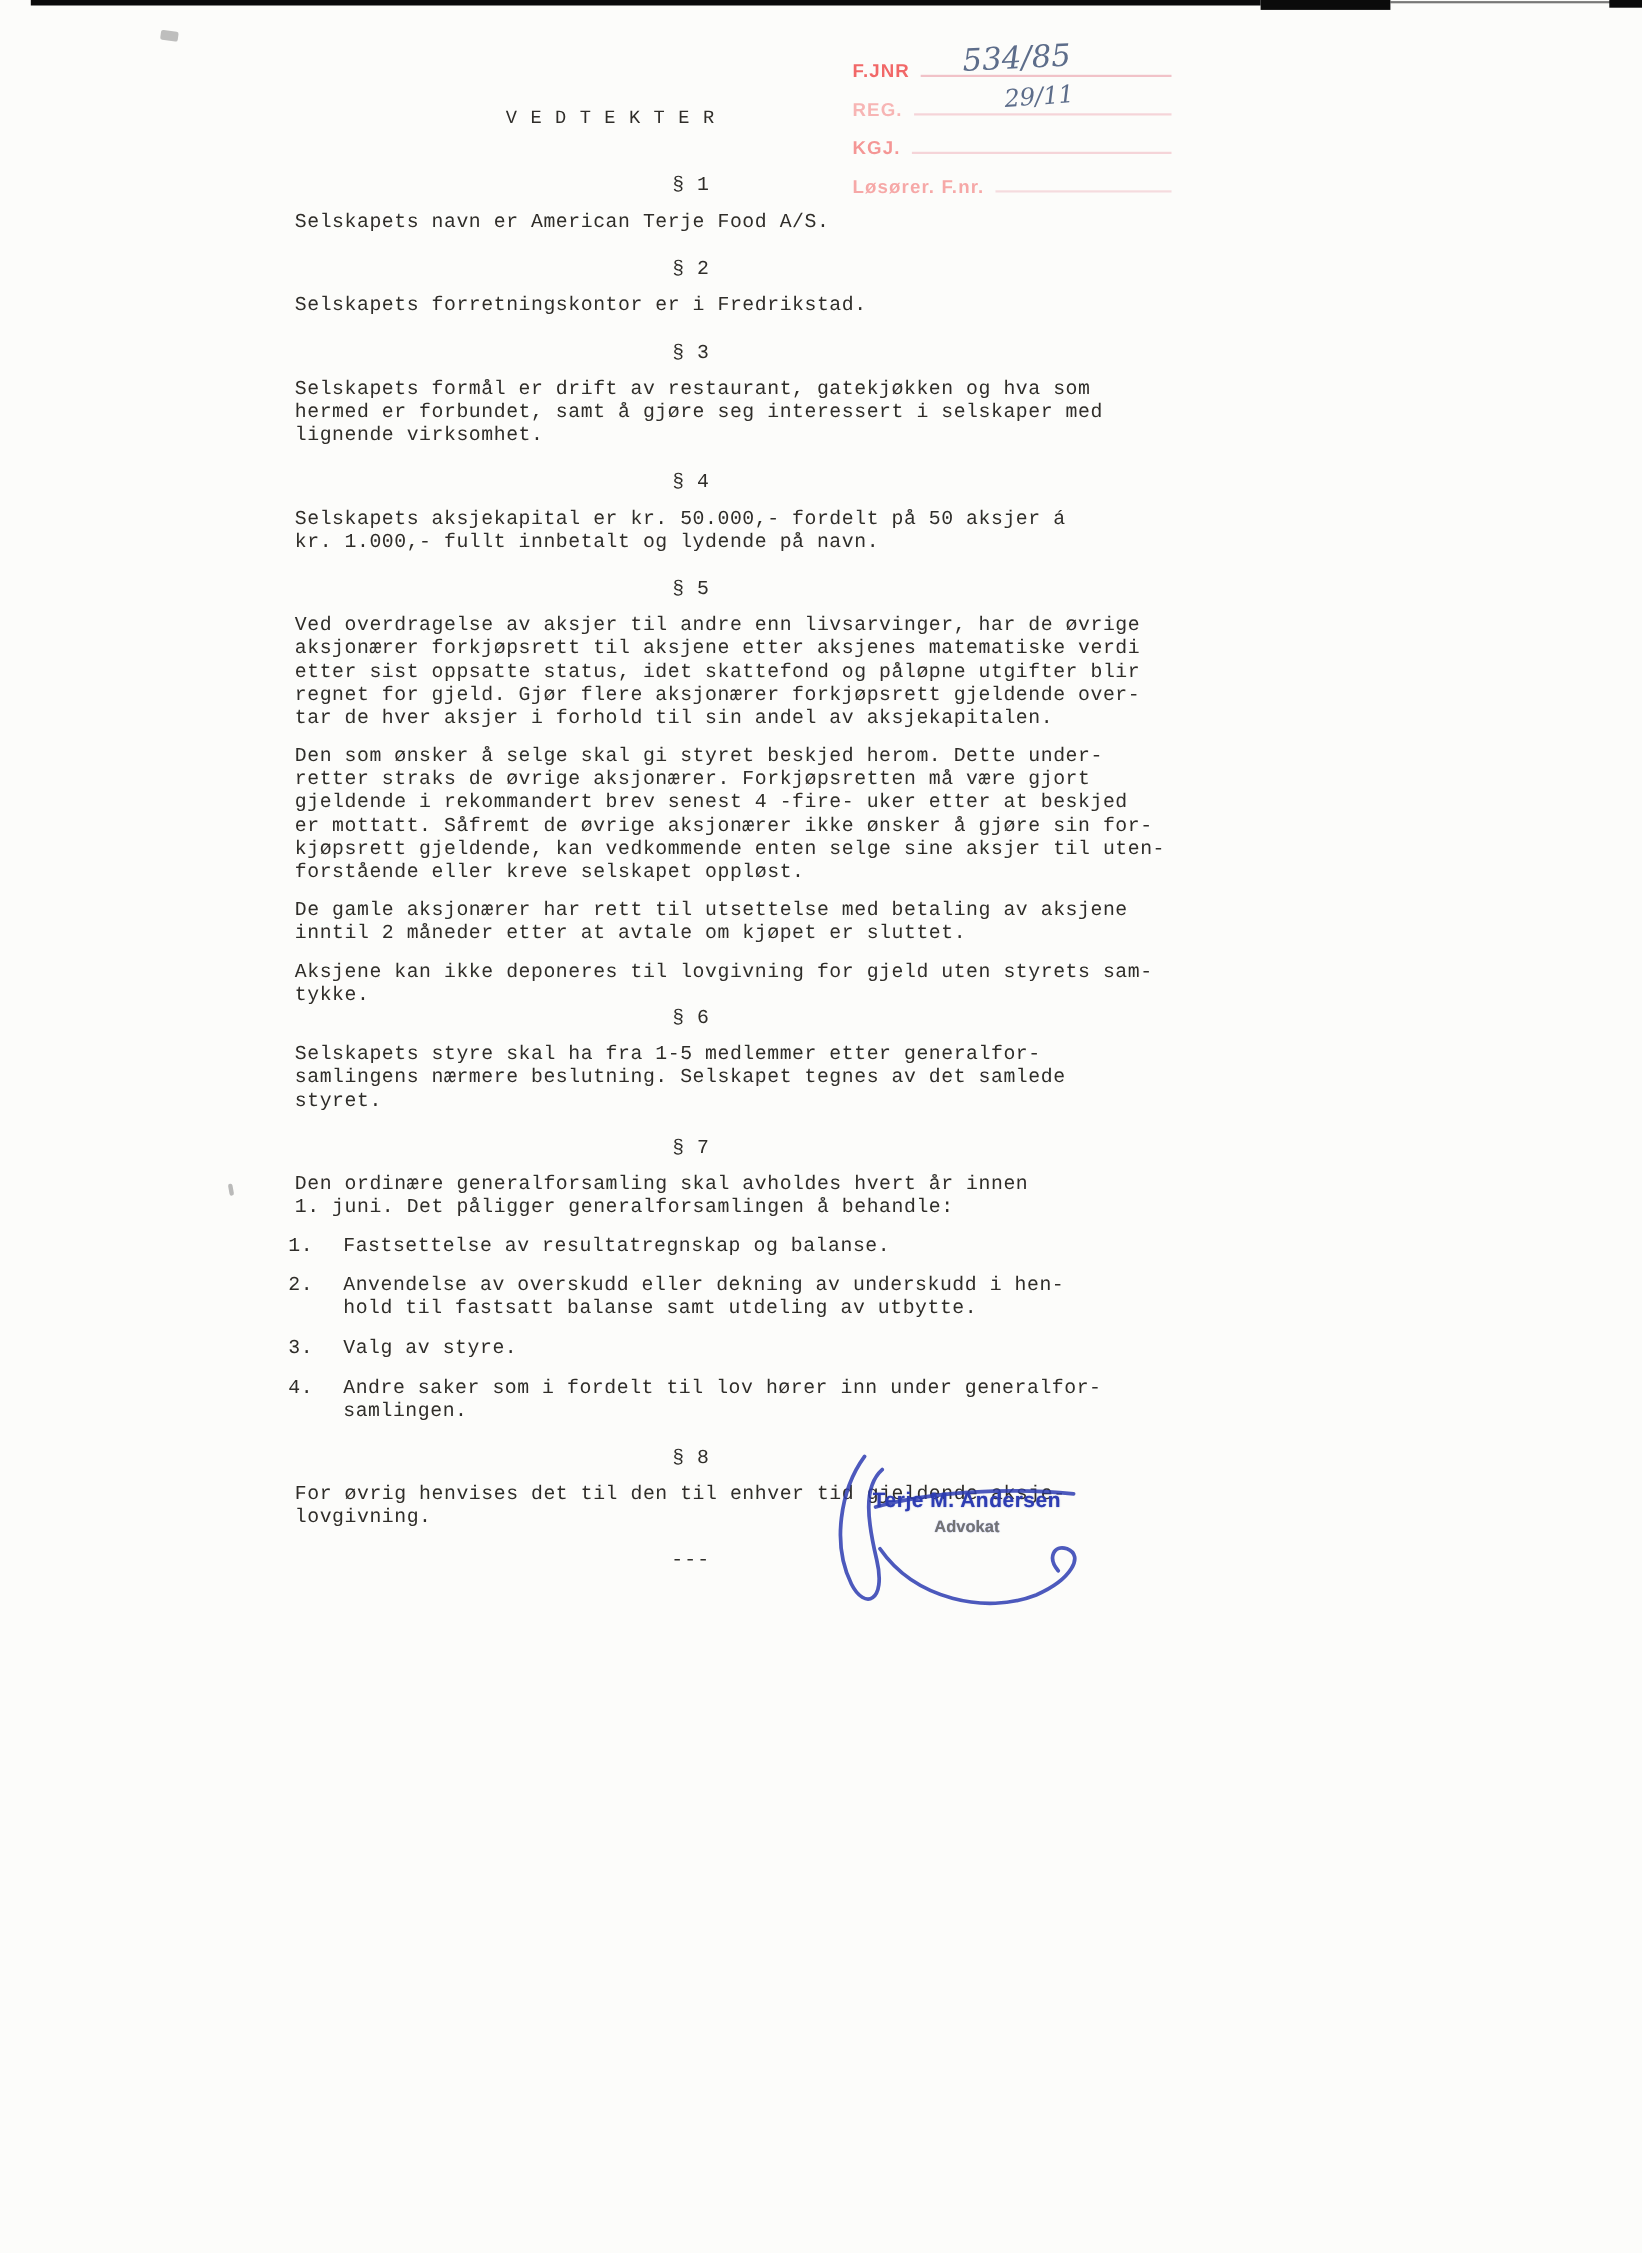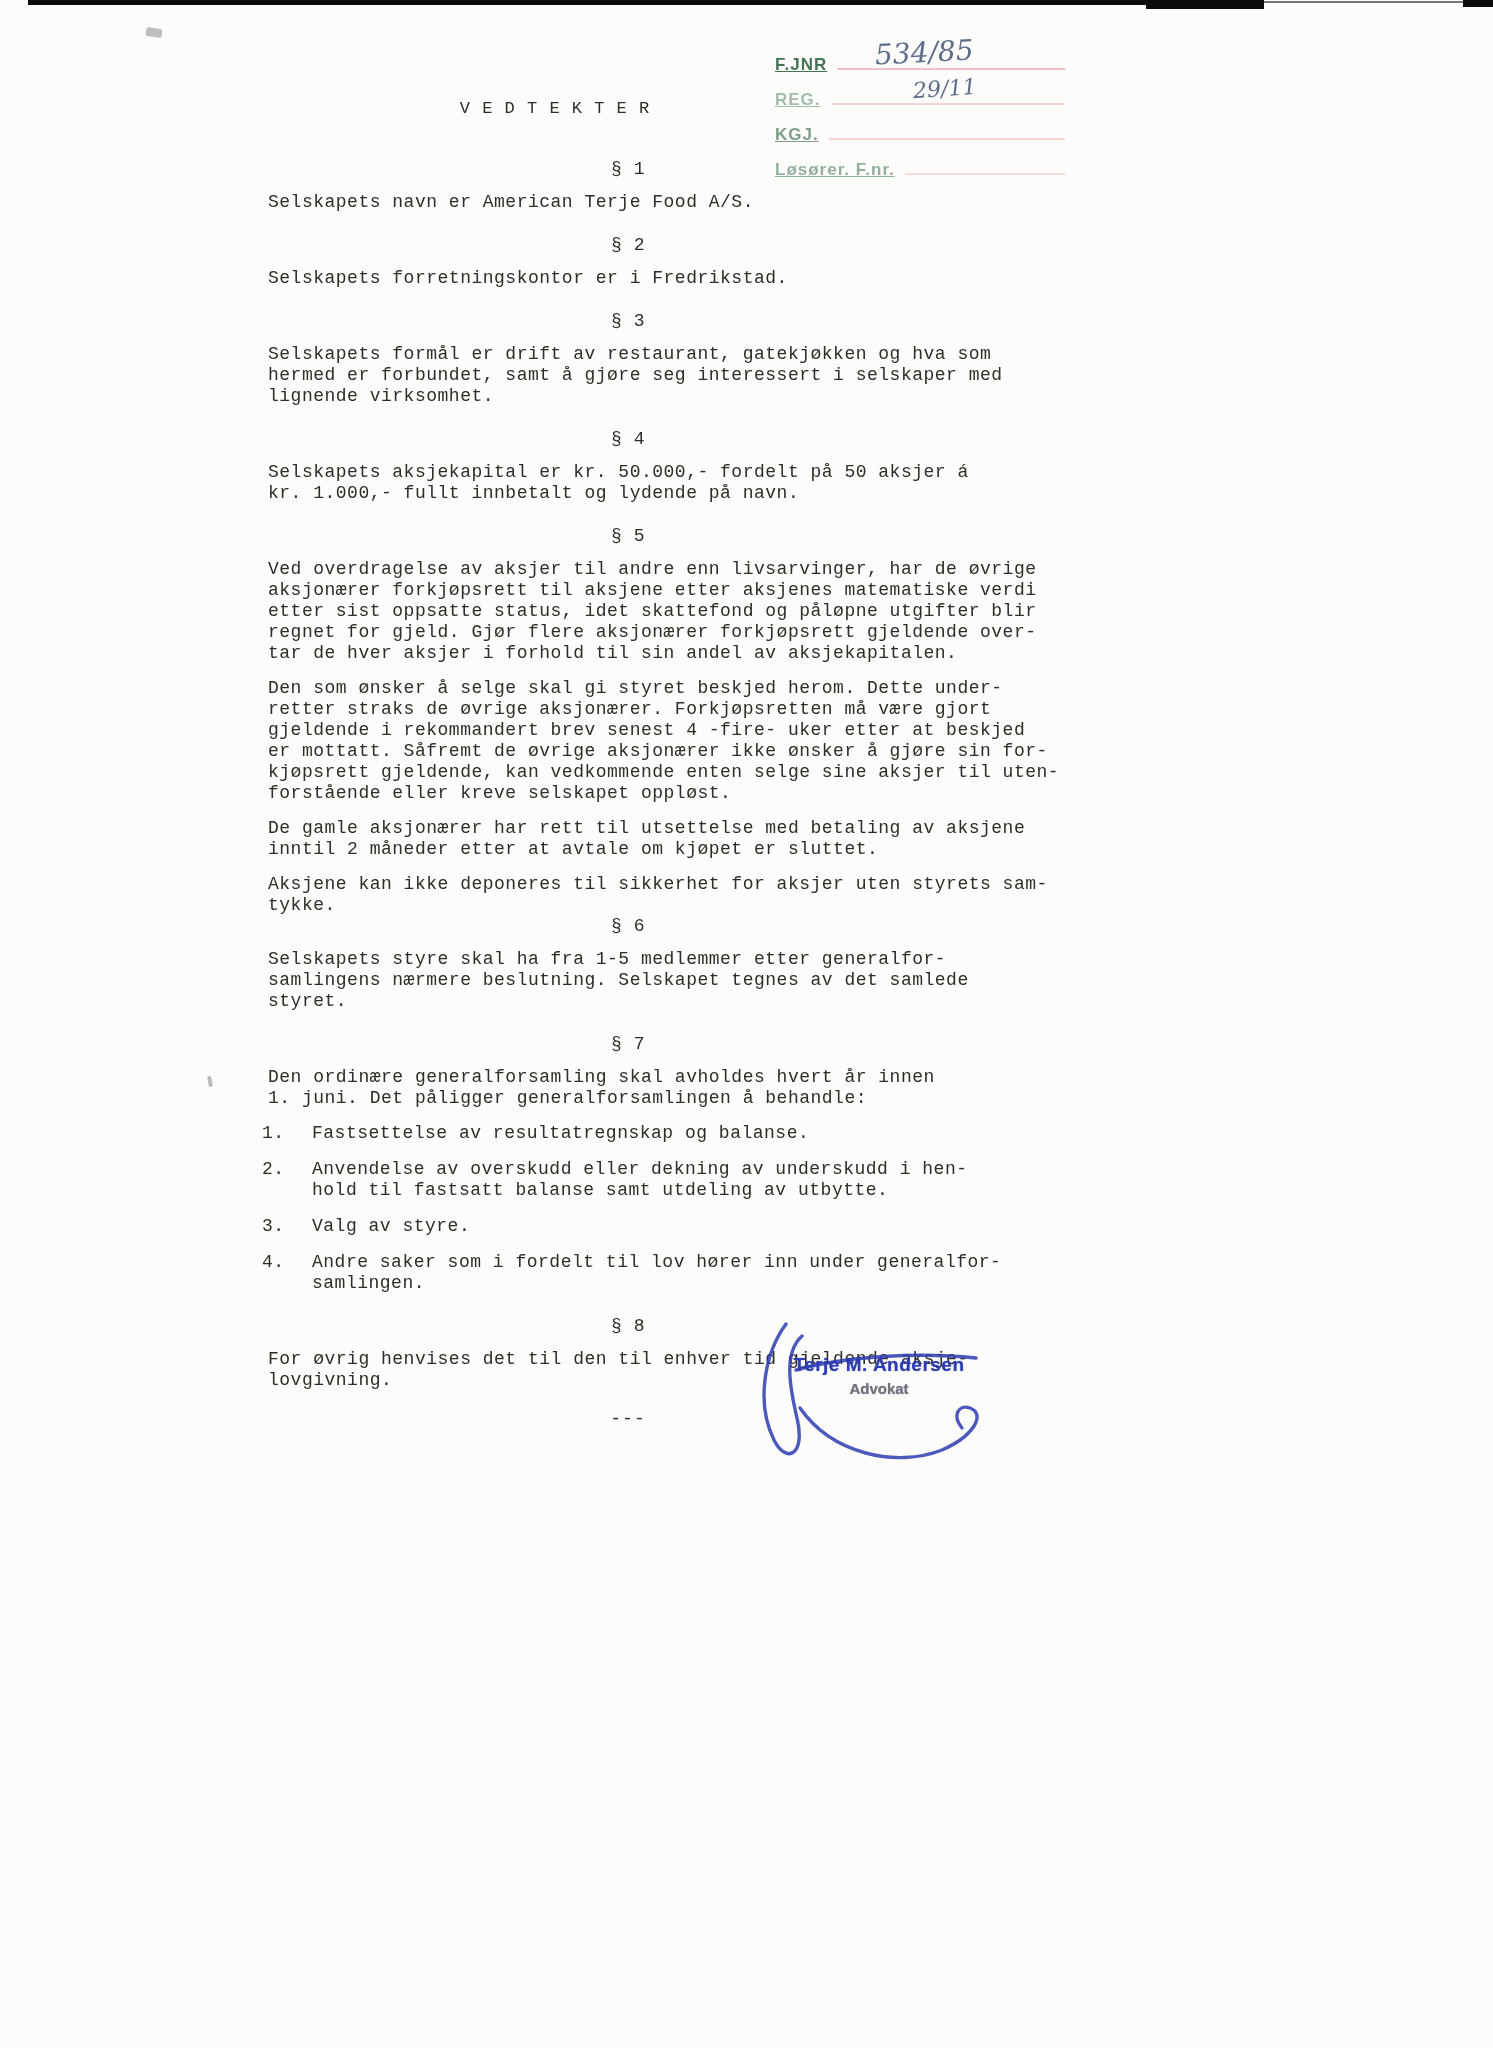--- a/index.html
+++ b/index.html
@@ -16,21 +16,21 @@
   .scan-bar-main{left:28px;top:0;width:1118px;height:5px;}
   .scan-bar-right{left:1146px;top:0;width:118px;height:9px;}
   .scan-bar-thin{left:1264px;top:1px;width:201px;height:2px;opacity:.55;}
   .scan-bar-corner{right:0;top:0;width:30px;height:7px;}
   .scan-speck{position:absolute;left:146px;top:28px;width:16px;height:9px;background:#8a8a8a;opacity:.55;border-radius:2px;transform:rotate(8deg);}
   .scan-speck2{position:absolute;left:208px;top:1076px;width:4px;height:11px;background:#777;opacity:.5;border-radius:2px;transform:rotate(-10deg);}
 
   
   .stamp{position:absolute;left:775px;top:52px;width:290px;font-family:"Liberation Sans",sans-serif;}
   .stamp-row{display:flex;align-items:baseline;margin-bottom:15px;height:20px;}
-  .stamp-label{color:#14532d;font-size:17px;font-weight:bold;letter-spacing:1px;white-space:nowrap;text-decoration:underline;}
+  .stamp-label{color:#ef4444;font-size:17px;font-weight:bold;letter-spacing:1px;white-space:nowrap;}
   .stamp-line{flex:1;border-bottom:2px solid #eeb3bc;height:16px;margin-left:10px;}
   .op80{opacity:.8;} .op35{opacity:.38;} .op55{opacity:.55;} .op45{opacity:.45;}
   .stamp-value{
     position:absolute;
     font-family:"DejaVu Serif",serif;font-style:italic;
     color:#5d6d8a;white-space:nowrap;
   }
   .stamp-value-1{left:100px;top:-16px;font-size:28px;transform:rotate(-3deg);}
   .stamp-value-2{left:138px;top:24px;font-size:22px;transform:rotate(-4deg);}
 
@@ -130,21 +130,21 @@
 regnet for gjeld. Gjør flere aksjonærer forkjøpsrett gjeldende over-
 tar de hver aksjer i forhold til sin andel av aksjekapitalen.</p>
       <p class="para">Den som ønsker å selge skal gi styret beskjed herom. Dette under-
 retter straks de øvrige aksjonærer. Forkjøpsretten må være gjort
 gjeldende i rekommandert brev senest 4 -fire- uker etter at beskjed
 er mottatt. Såfremt de øvrige aksjonærer ikke ønsker å gjøre sin for-
 kjøpsrett gjeldende, kan vedkommende enten selge sine aksjer til uten-
 forstående eller kreve selskapet oppløst.</p>
       <p class="para">De gamle aksjonærer har rett til utsettelse med betaling av aksjene
 inntil 2 måneder etter at avtale om kjøpet er sluttet.</p>
-      <p class="para">Aksjene kan ikke deponeres til sikkerhet for aksjer uten styrets sam-
+      <p class="para">Aksjene kan ikke deponeres til lovgivning for gjeld uten styrets sam-
 tykke.</p>
     </div>
 
     <div class="section">
       <div class="mark tight">§ 6</div>
       <p class="para">Selskapets styre skal ha fra 1-5 medlemmer etter generalfor-
 samlingens nærmere beslutning. Selskapet tegnes av det samlede
 styret.</p>
     </div>
 

